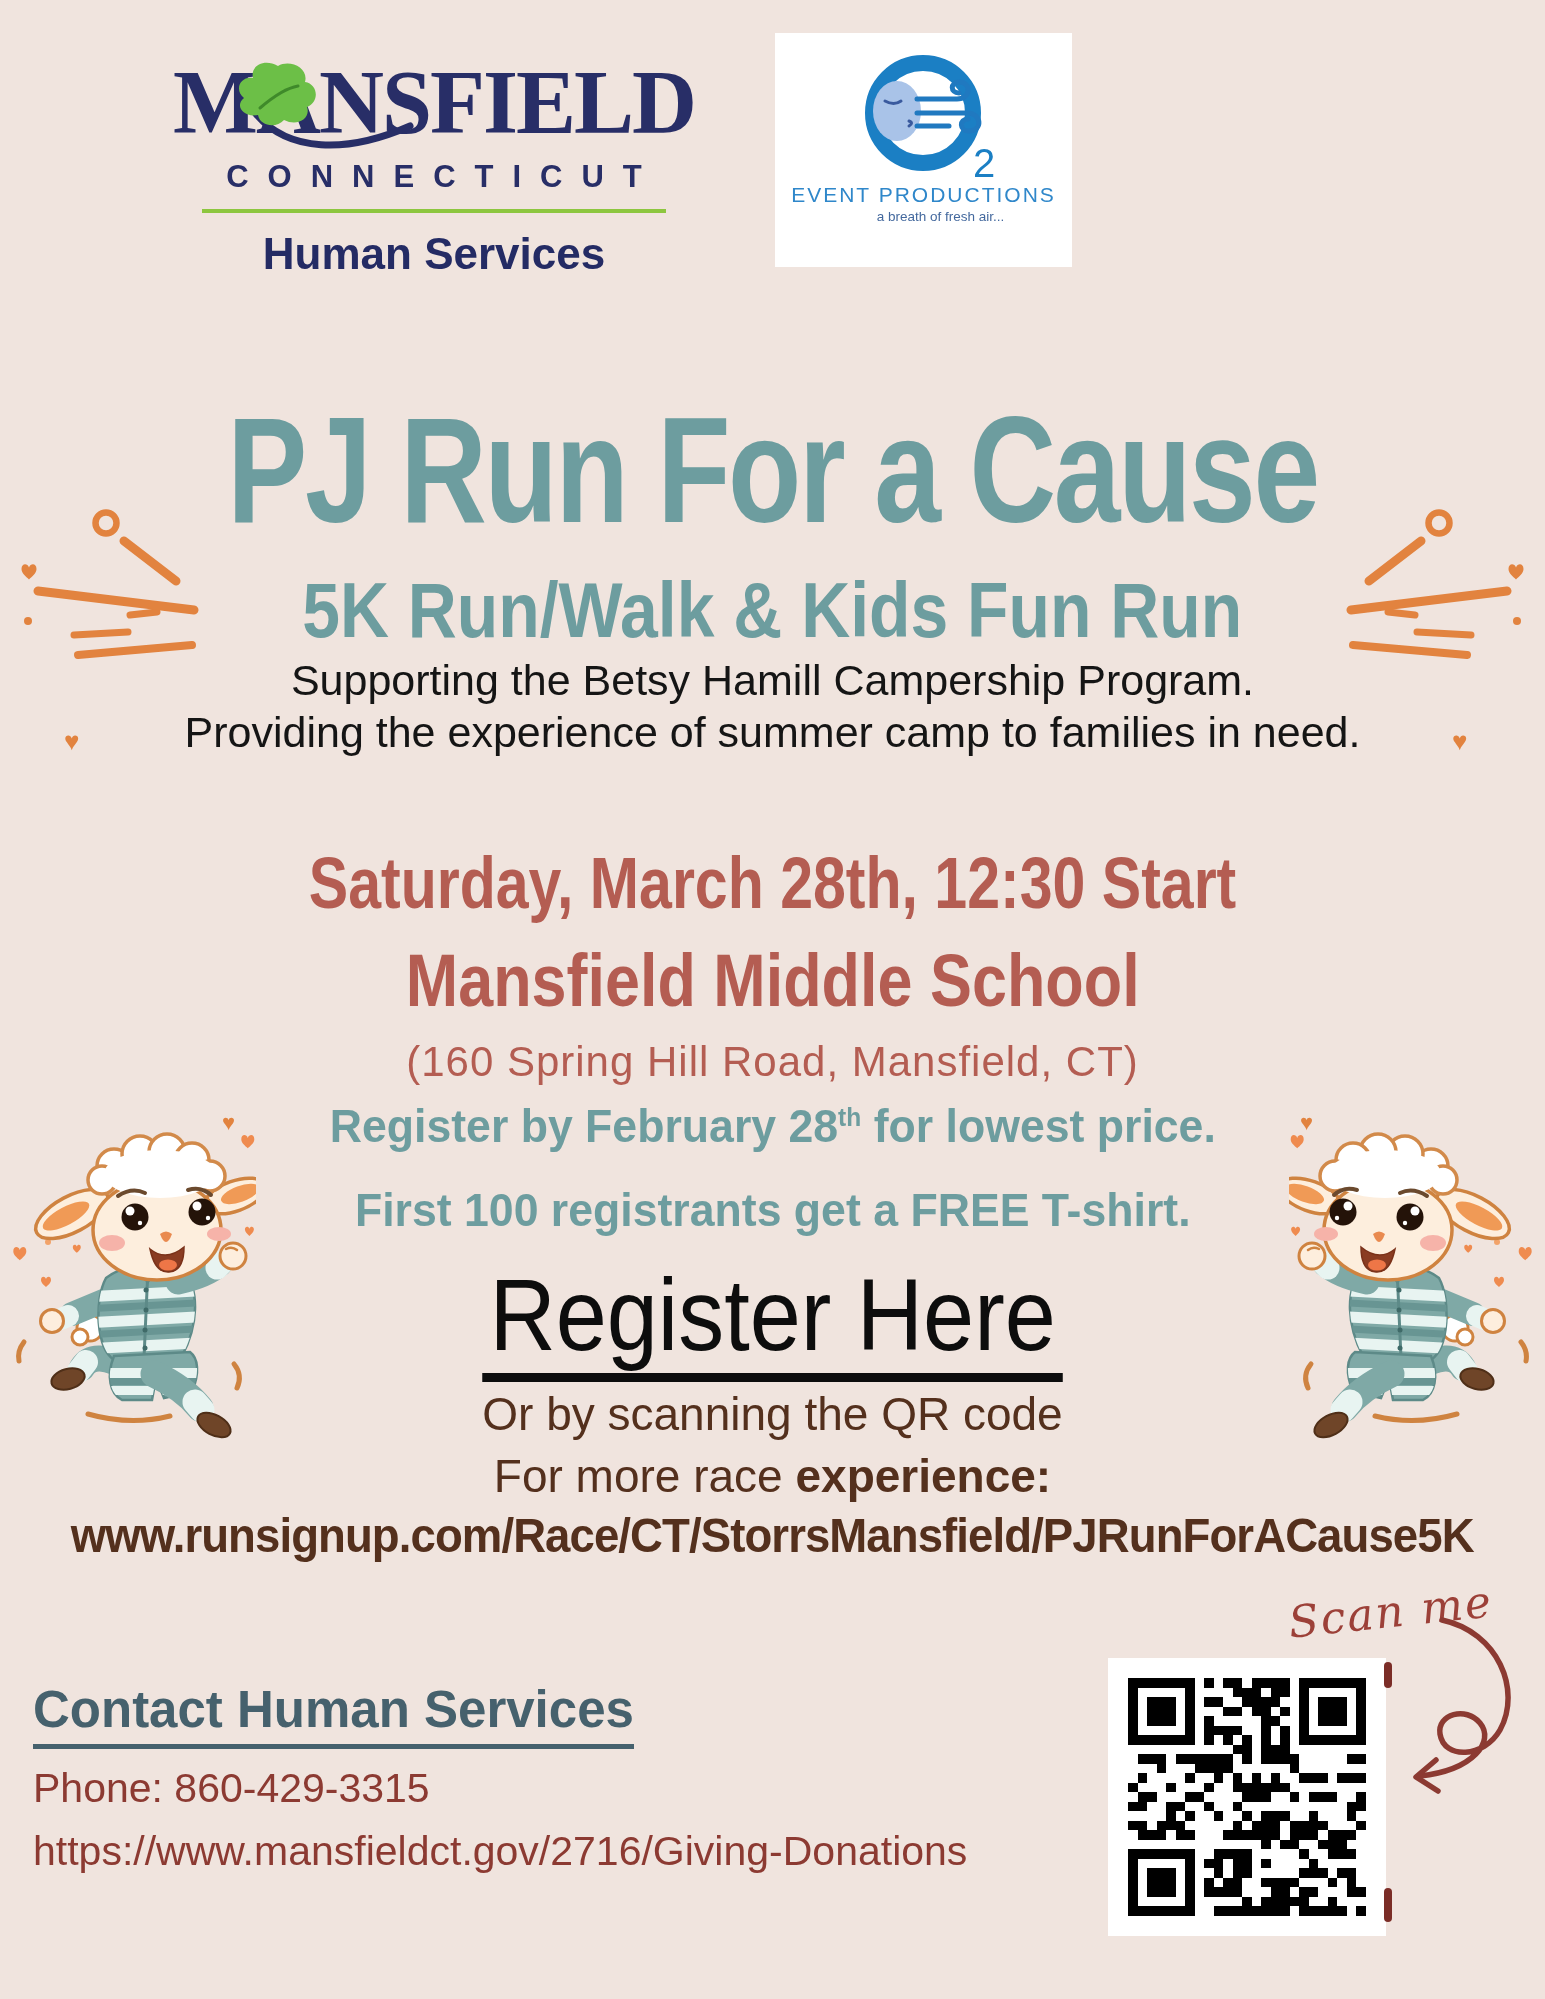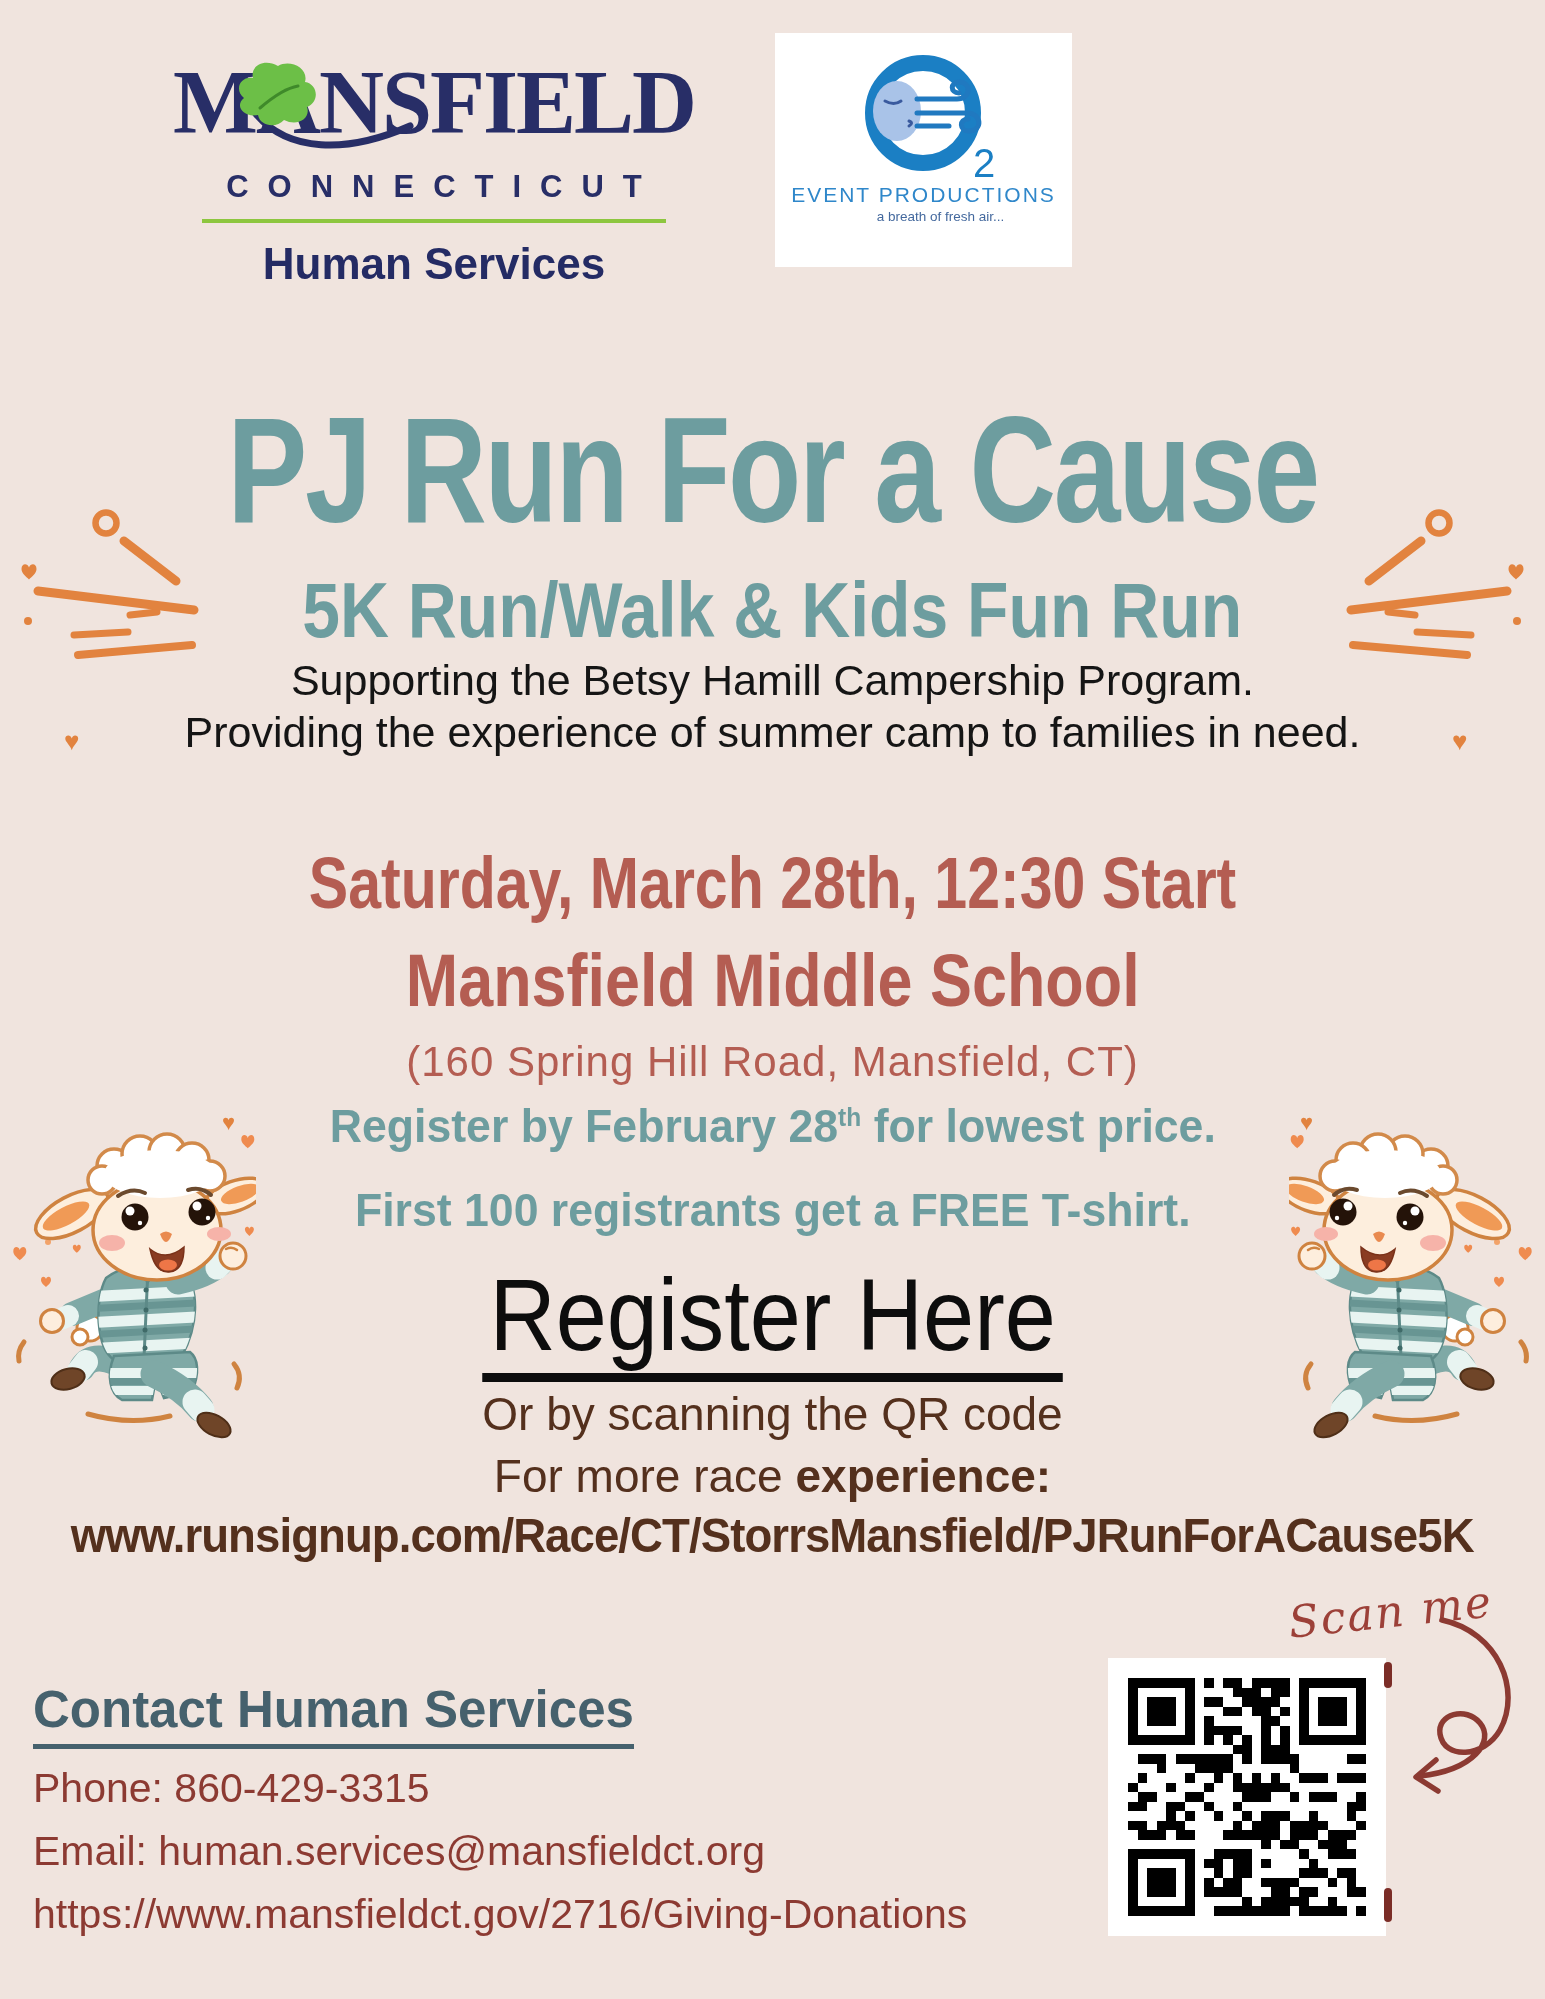--- a/index.html
+++ b/index.html
@@ -5,21 +5,21 @@
   *{margin:0;padding:0;box-sizing:border-box}
   body{margin:0;background:#cfc2bb;font-family:"Liberation Sans",sans-serif}
   .poster{position:relative;width:1545px;height:1999px;background:#f0e4de;overflow:hidden;margin:0 auto}
   .center-line{position:absolute;left:0;right:0;text-align:center;line-height:1.05;white-space:nowrap}
   .cx{display:inline-block;white-space:nowrap}
 
   
   .m-logo{position:absolute;left:160px;top:56px;width:548px;text-align:center}
   .m-name{font-family:"Liberation Serif",serif;font-weight:bold;font-size:90px;line-height:1.05;color:#282e67;letter-spacing:-2px;position:relative;z-index:1}
   .m-leaf{position:absolute;left:66px;top:0;width:200px;height:108px;z-index:2;pointer-events:none}
-  .m-state{margin-top:18px;font-size:31px;font-weight:bold;color:#282e67;letter-spacing:19px;margin-right:-19px}
+  .m-state{margin-top:8px;font-size:31px;font-weight:bold;color:#282e67;letter-spacing:19px;margin-right:-19px}
   .m-rule{width:464px;height:4px;background:#8dc63f;margin:14px auto 0}
   .m-dept{margin-top:16px;font-size:44px;font-weight:bold;color:#242b64}
 
   
   .o2{position:absolute;left:775px;top:33px;width:297px;height:234px;background:#ffffff;text-align:center}
   .o2 svg{display:block;margin:4px auto 0}
   .o2-sub{position:absolute;left:198px;top:108px;font-size:40px;color:#1b7fc4}
   .o2-org{font-size:21px;color:#2f87ca;letter-spacing:2px;margin-top:-4px}
   .o2-tag{font-size:13.5px;color:#44699e;text-align:center;margin-left:34px;margin-top:2px}
 
@@ -349,21 +349,20 @@
       <ellipse cx="217" cy="104" rx="12" ry="7" fill="#f6b3a9"></ellipse>
       <path d="M158 104 q6 -5 12 0 q-3 8 -6 8 q-3 0 -6 -8 Z" fill="#e98a4f"></path>
       <path d="M148 119 q16 13 34 -2 q0 24 -15 25 q-14 1 -19 -23 Z" fill="#8a3c22" stroke="#7a3119" stroke-width="1.5"></path>
       <ellipse cx="166" cy="135" rx="9" ry="5.5" fill="#ee7647"></ellipse>
     </svg>
   </div>
 
   <div class="contact">
     <div class="c-head">Contact Human Services</div>
     <div class="c-line">Phone: 860-429-3315</div>
-    <div class="c-line">Email: human.services@mansfieldct.org</div>
     <div class="c-line">https://www.mansfieldct.gov/2716/Giving-Donations</div>
   </div>
 
   <div class="scan">Scan me</div>
   <svg class="arrow" viewBox="0 0 140 205">
     <path d="M52 8 C 108 20, 132 78, 110 118 C 94 146, 54 148, 50 122 C 47 102, 76 94, 90 111 C 105 129, 84 158, 30 164" stroke="#8c3a32" stroke-width="5.5" fill="none" stroke-linecap="round"></path>
     <path d="M46 148 L26 165 L48 179" stroke="#8c3a32" stroke-width="5.5" fill="none" stroke-linecap="round" stroke-linejoin="round"></path>
   </svg>
   <div class="qr-wrap">
     <div class="qr-grid">

